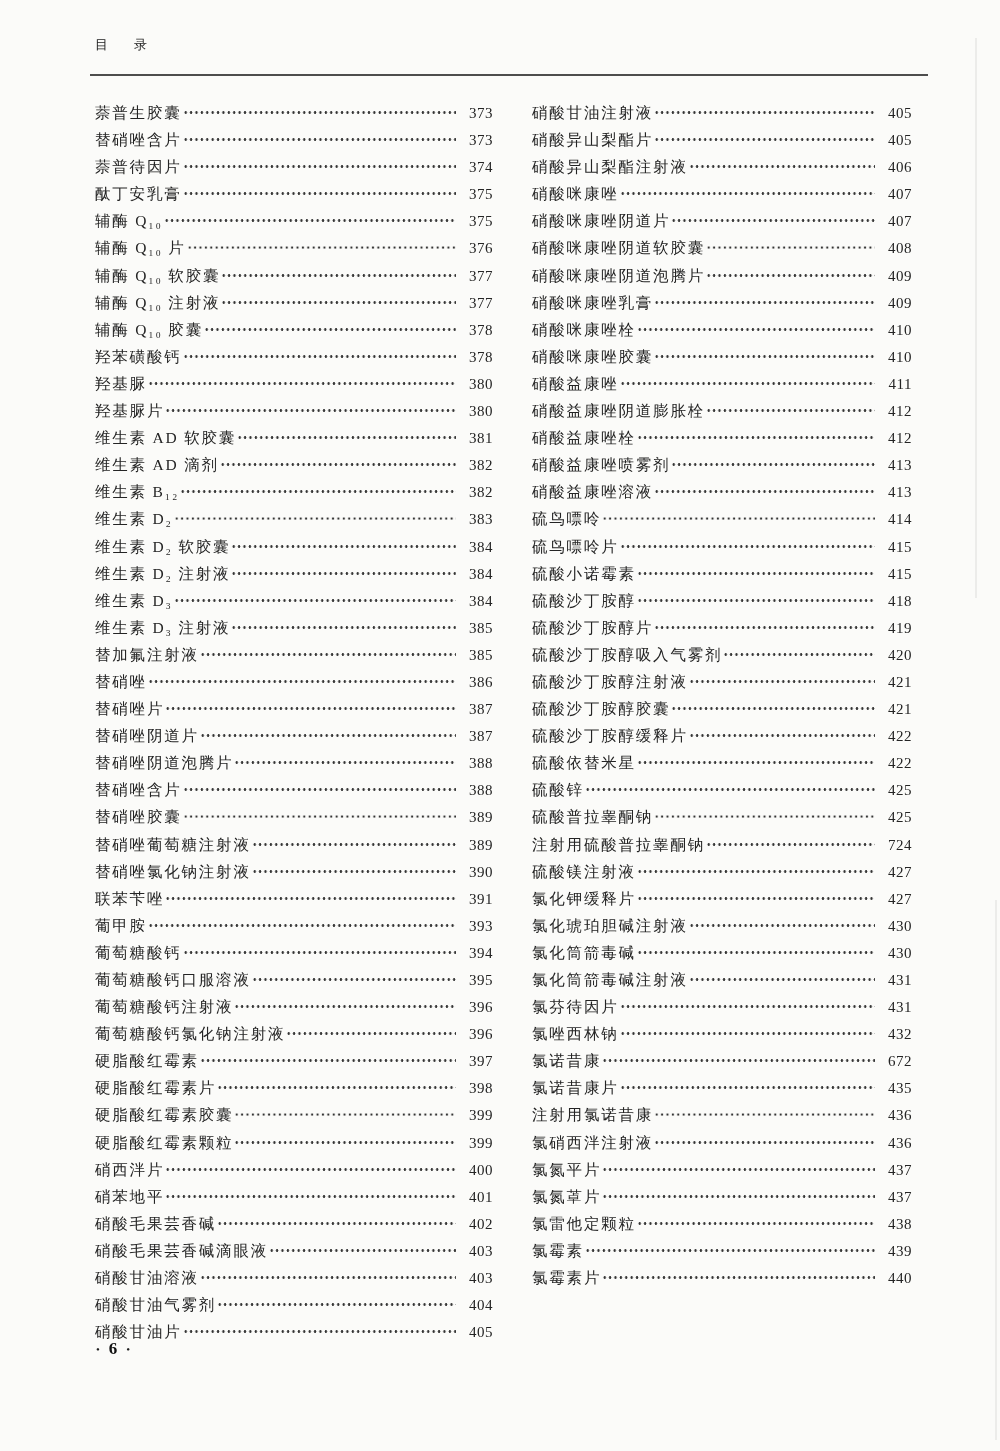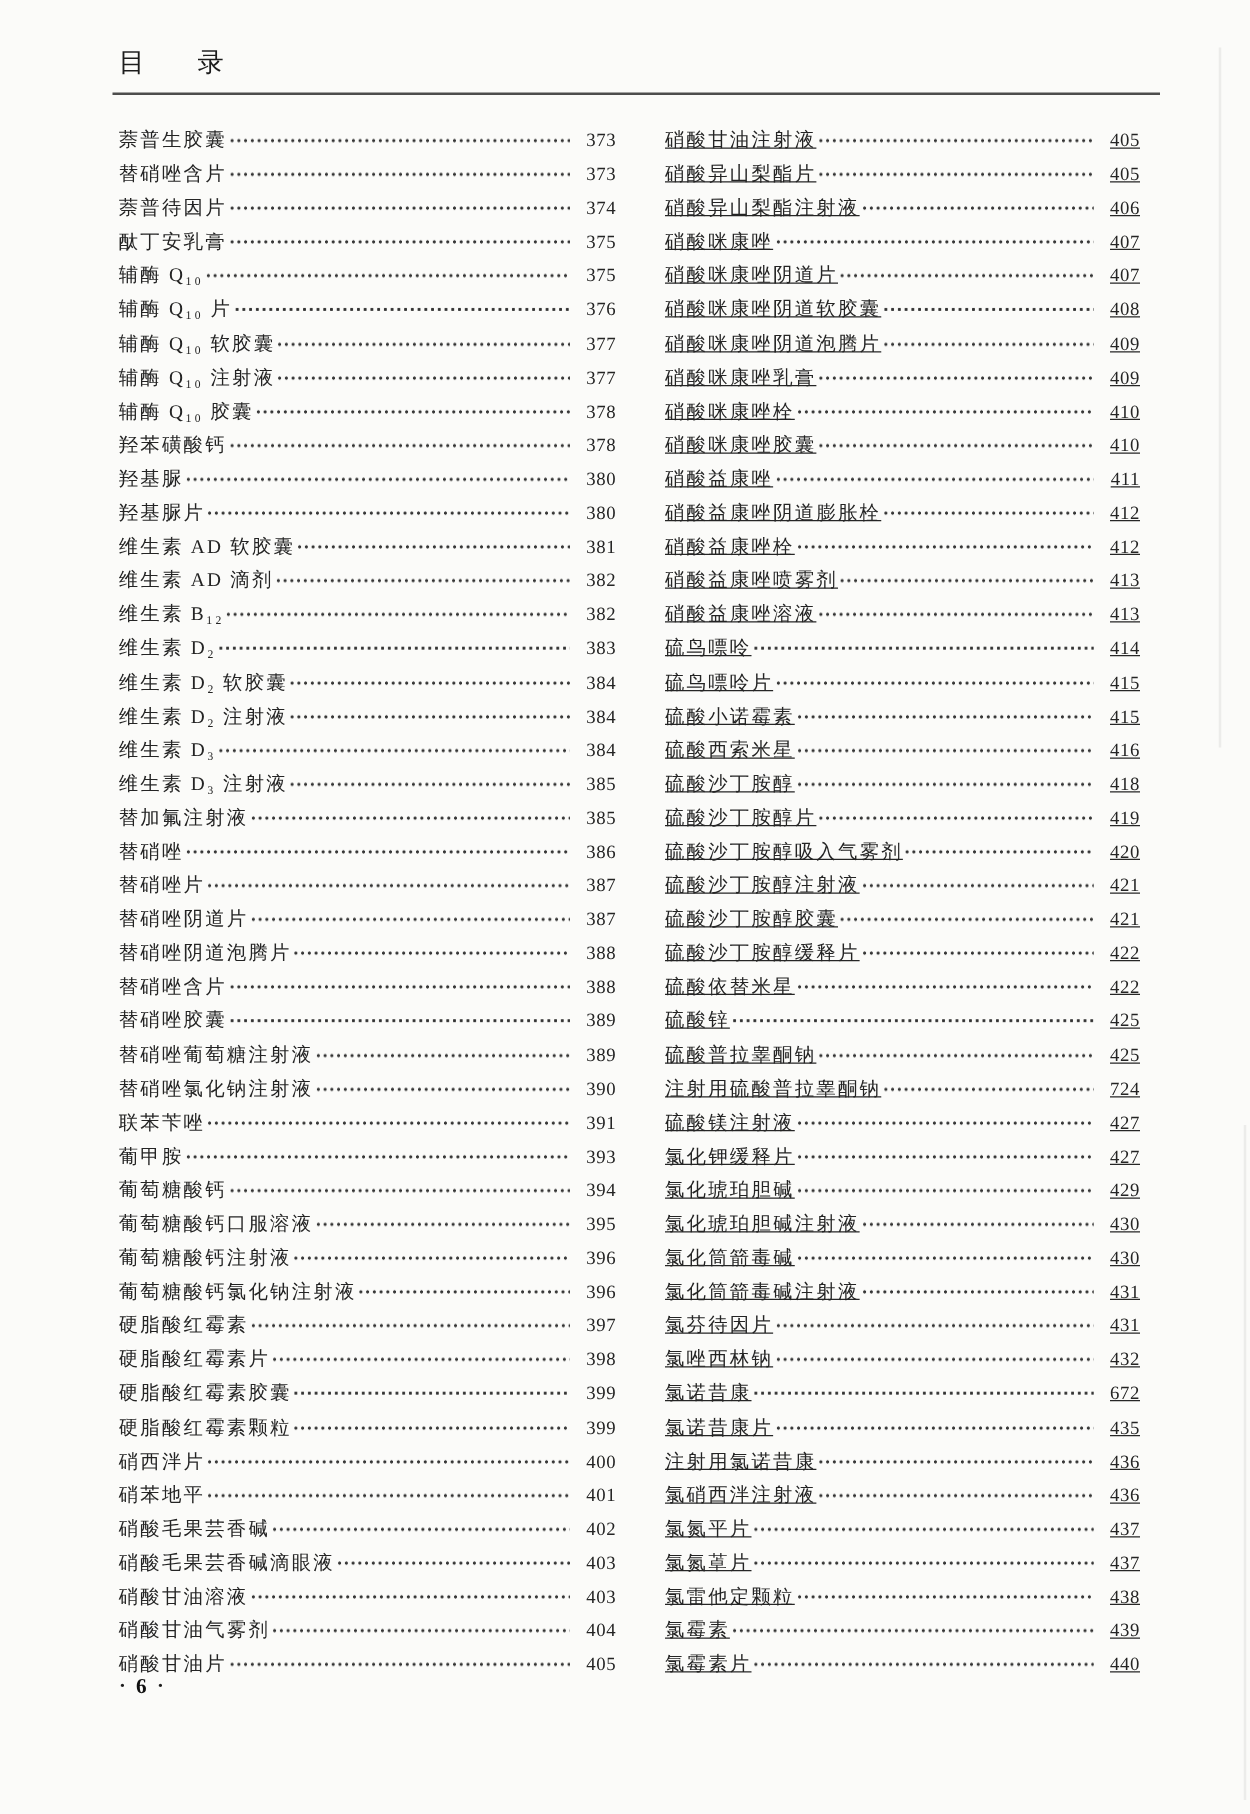--- a/index.html
+++ b/index.html
@@ -8,34 +8,34 @@
     background: #fbfbf9;
     font-family: "Liberation Serif", "DejaVu Serif", serif;
     color: #262626;
     position: relative;
     overflow: hidden;
   }
   .page { position: absolute; inset: 0; }
 
   .header-title {
     position: absolute; left: 95px; top: 36px;
-    font-size: 21px; color: #1c1c1c; white-space: pre;
+    font-size: 13px; color: #1c1c1c; white-space: pre;
   }
   .header-rule {
     position: absolute; left: 90px; top: 74px;
     width: 838px; height: 2px; background: #4d4d4d;
   }
 
   .toc {
     position: absolute; left: 95px; top: 99px;
     display: flex;
   }
   .col { display: flex; flex-direction: column; }
   .col-left  { width: 398px; margin-right: 39px; }
-  .col-right { width: 380px; text-decoration: underline; }
+  .col-right { width: 380px; }
 
   .row { display: flex; align-items: baseline; height: 27.1px; line-height: 27.1px; }
   .title {
     white-space: nowrap; font-size: 15.5px; letter-spacing: 1.8px; color: #242424;
   }
   .leader {
     flex: 1 1 auto; align-self: stretch;
     margin: 0 7px 0 1px;
     background-image: radial-gradient(circle, #343434 1.05px, rgba(0,0,0,0) 1.5px);
     background-size: 5.4px 100%;
@@ -391,25 +391,20 @@
           <span class="title">硫鸟嘌呤片</span>
           <span class="leader"></span>
           <span class="page-num">415</span>
         </div>
         <div class="row">
           <span class="title">硫酸小诺霉素</span>
           <span class="leader"></span>
           <span class="page-num">415</span>
         </div>
         <div class="row">
-          <span class="title">硫酸西索米星</span>
-          <span class="leader"></span>
-          <span class="page-num">416</span>
-        </div>
-        <div class="row">
           <span class="title">硫酸沙丁胺醇</span>
           <span class="leader"></span>
           <span class="page-num">418</span>
         </div>
         <div class="row">
           <span class="title">硫酸沙丁胺醇片</span>
           <span class="leader"></span>
           <span class="page-num">419</span>
         </div>
         <div class="row">
@@ -454,25 +449,20 @@
         </div>
         <div class="row">
           <span class="title">硫酸镁注射液</span>
           <span class="leader"></span>
           <span class="page-num">427</span>
         </div>
         <div class="row">
           <span class="title">氯化钾缓释片</span>
           <span class="leader"></span>
           <span class="page-num">427</span>
-        </div>
-        <div class="row">
-          <span class="title">氯化琥珀胆碱</span>
-          <span class="leader"></span>
-          <span class="page-num">429</span>
         </div>
         <div class="row">
           <span class="title">氯化琥珀胆碱注射液</span>
           <span class="leader"></span>
           <span class="page-num">430</span>
         </div>
         <div class="row">
           <span class="title">氯化筒箭毒碱</span>
           <span class="leader"></span>
           <span class="page-num">430</span>

